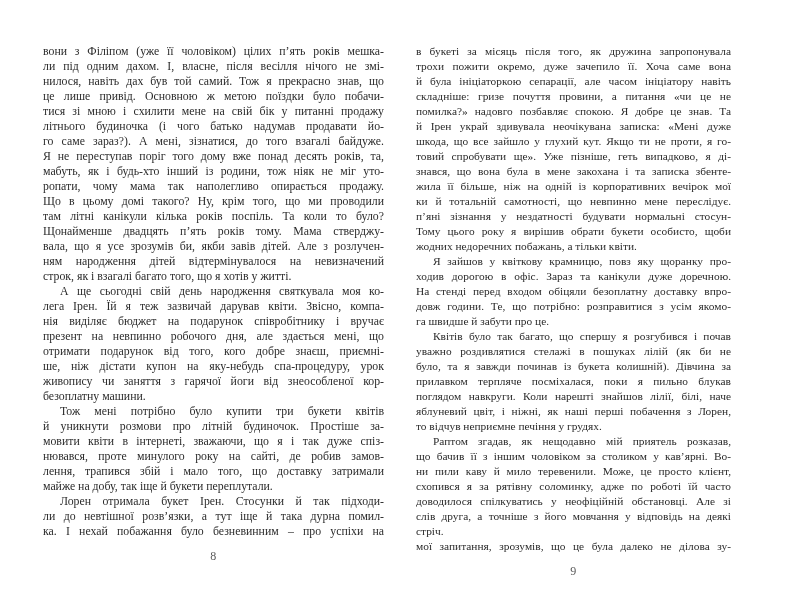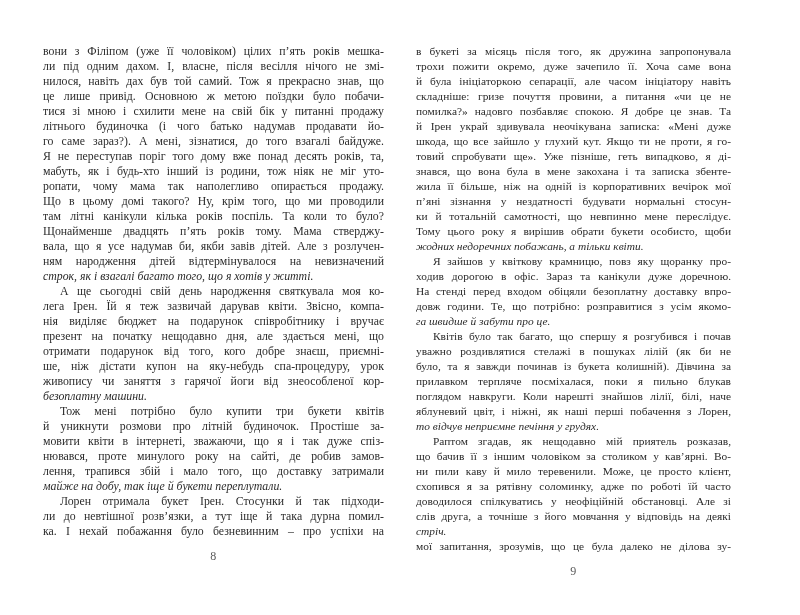--- a/index.html
+++ b/index.html
@@ -43,21 +43,20 @@
     overflow: hidden;
     text-align: justify;
     text-align-last: justify;
     white-space: normal;
   }
   .line.indent {
     text-indent: 17px;
   }
   .line.end {
     text-align-last: left;
-    font-style: italic;
   }
   .page-number {
     margin-top: 10px;
     text-align: center;
     font-size: 12px;
     color: #5a5a5a;
     letter-spacing: 0.5px;
   }
 </style>
 </head>
@@ -73,27 +72,27 @@
         <div class="line">це лише привід. Основною ж метою поїздки було побачи-</div>
         <div class="line">тися зі мною і схилити мене на свій бік у питанні продажу</div>
         <div class="line">літнього будиночка (і чого батько надумав продавати йо-</div>
         <div class="line">го саме зараз?). А мені, зізнатися, до того взагалі байдуже.</div>
         <div class="line">Я не переступав поріг того дому вже понад десять років, та,</div>
         <div class="line">мабуть, як і будь-хто інший із родини, тож ніяк не міг уто-</div>
         <div class="line">ропати, чому мама так наполегливо опирається продажу.</div>
         <div class="line">Що в цьому домі такого? Ну, крім того, що ми проводили</div>
         <div class="line">там літні канікули кілька років поспіль. Та коли то було?</div>
         <div class="line">Щонайменше двадцять п’ять років тому. Мама стверджу-</div>
-        <div class="line">вала, що я усе надумав би, якби завів дітей. Але з розлучен-</div>
+        <div class="line">вала, що я усе зрозумів би, якби завів дітей. Але з розлучен-</div>
         <div class="line">ням народження дітей відтермінувалося на невизначений</div>
         <div class="line end">строк, як і взагалі багато того, що я хотів у житті.</div>
         <div class="line indent">А ще сьогодні свій день народження святкувала моя ко-</div>
         <div class="line">лега Ірен. Їй я теж зазвичай дарував квіти. Звісно, компа-</div>
         <div class="line">нія виділяє бюджет на подарунок співробітнику і вручає</div>
-        <div class="line">презент на початку нещодавно дня, але здається мені, що</div>
+        <div class="line">презент на невпинно робочого дня, але здається мені, що</div>
         <div class="line">отримати подарунок від того, кого добре знаєш, приємні-</div>
         <div class="line">ше, ніж дістати купон на яку-небудь спа-процедуру, урок</div>
         <div class="line">живопису чи заняття з гарячої йоги від знеособленої кор-</div>
         <div class="line end">безоплатну машини.</div>
         <div class="line indent">Тож мені потрібно було купити три букети квітів</div>
         <div class="line">й уникнути розмови про літній будиночок. Простіше за-</div>
         <div class="line">мовити квіти в інтернеті, зважаючи, що я і так дуже спіз-</div>
         <div class="line">нювався, проте минулого року на сайті, де робив замов-</div>
         <div class="line">лення, трапився збій і мало того, що доставку затримали</div>
         <div class="line end">майже на добу, так іще й букети переплутали.</div>
@@ -109,22 +108,22 @@
         <div class="line">в букеті за місяць після того, як дружина запропонувала</div>
         <div class="line">трохи пожити окремо, дуже зачепило її. Хоча саме вона</div>
         <div class="line">й була ініціаторкою сепарації, але часом ініціатору навіть</div>
         <div class="line">складніше: гризе почуття провини, а питання «чи це не</div>
         <div class="line">помилка?» надовго позбавляє спокою. Я добре це знав. Та</div>
         <div class="line">й Ірен украй здивувала неочікувана записка: «Мені дуже</div>
         <div class="line">шкода, що все зайшло у глухий кут. Якщо ти не проти, я го-</div>
         <div class="line">товий спробувати ще». Уже пізніше, геть випадково, я ді-</div>
         <div class="line">знався, що вона була в мене закохана і та записка збенте-</div>
         <div class="line">жила її більше, ніж на одній із корпоративних вечірок мої</div>
+        <div class="line">ки й тотальній самотності, що невпинно мене переслідує.</div>
         <div class="line">п’яні зізнання у нездатності будувати нормальні стосун-</div>
-        <div class="line">ки й тотальній самотності, що невпинно мене переслідує.</div>
         <div class="line">Тому цього року я вирішив обрати букети особисто, щоби</div>
         <div class="line end">жодних недоречних побажань, а тільки квіти.</div>
         <div class="line indent">Я зайшов у квіткову крамницю, повз яку щоранку про-</div>
         <div class="line">ходив дорогою в офіс. Зараз та канікули дуже доречною.</div>
         <div class="line">На стенді перед входом обіцяли безоплатну доставку впро-</div>
         <div class="line">довж години. Те, що потрібно: розправитися з усім якомо-</div>
         <div class="line end">га швидше й забути про це.</div>
         <div class="line indent">Квітів було так багато, що спершу я розгубився і почав</div>
         <div class="line">уважно роздивлятися стелажі в пошуках лілій (як би не</div>
         <div class="line">було, та я завжди починав із букета колишній). Дівчина за</div>

